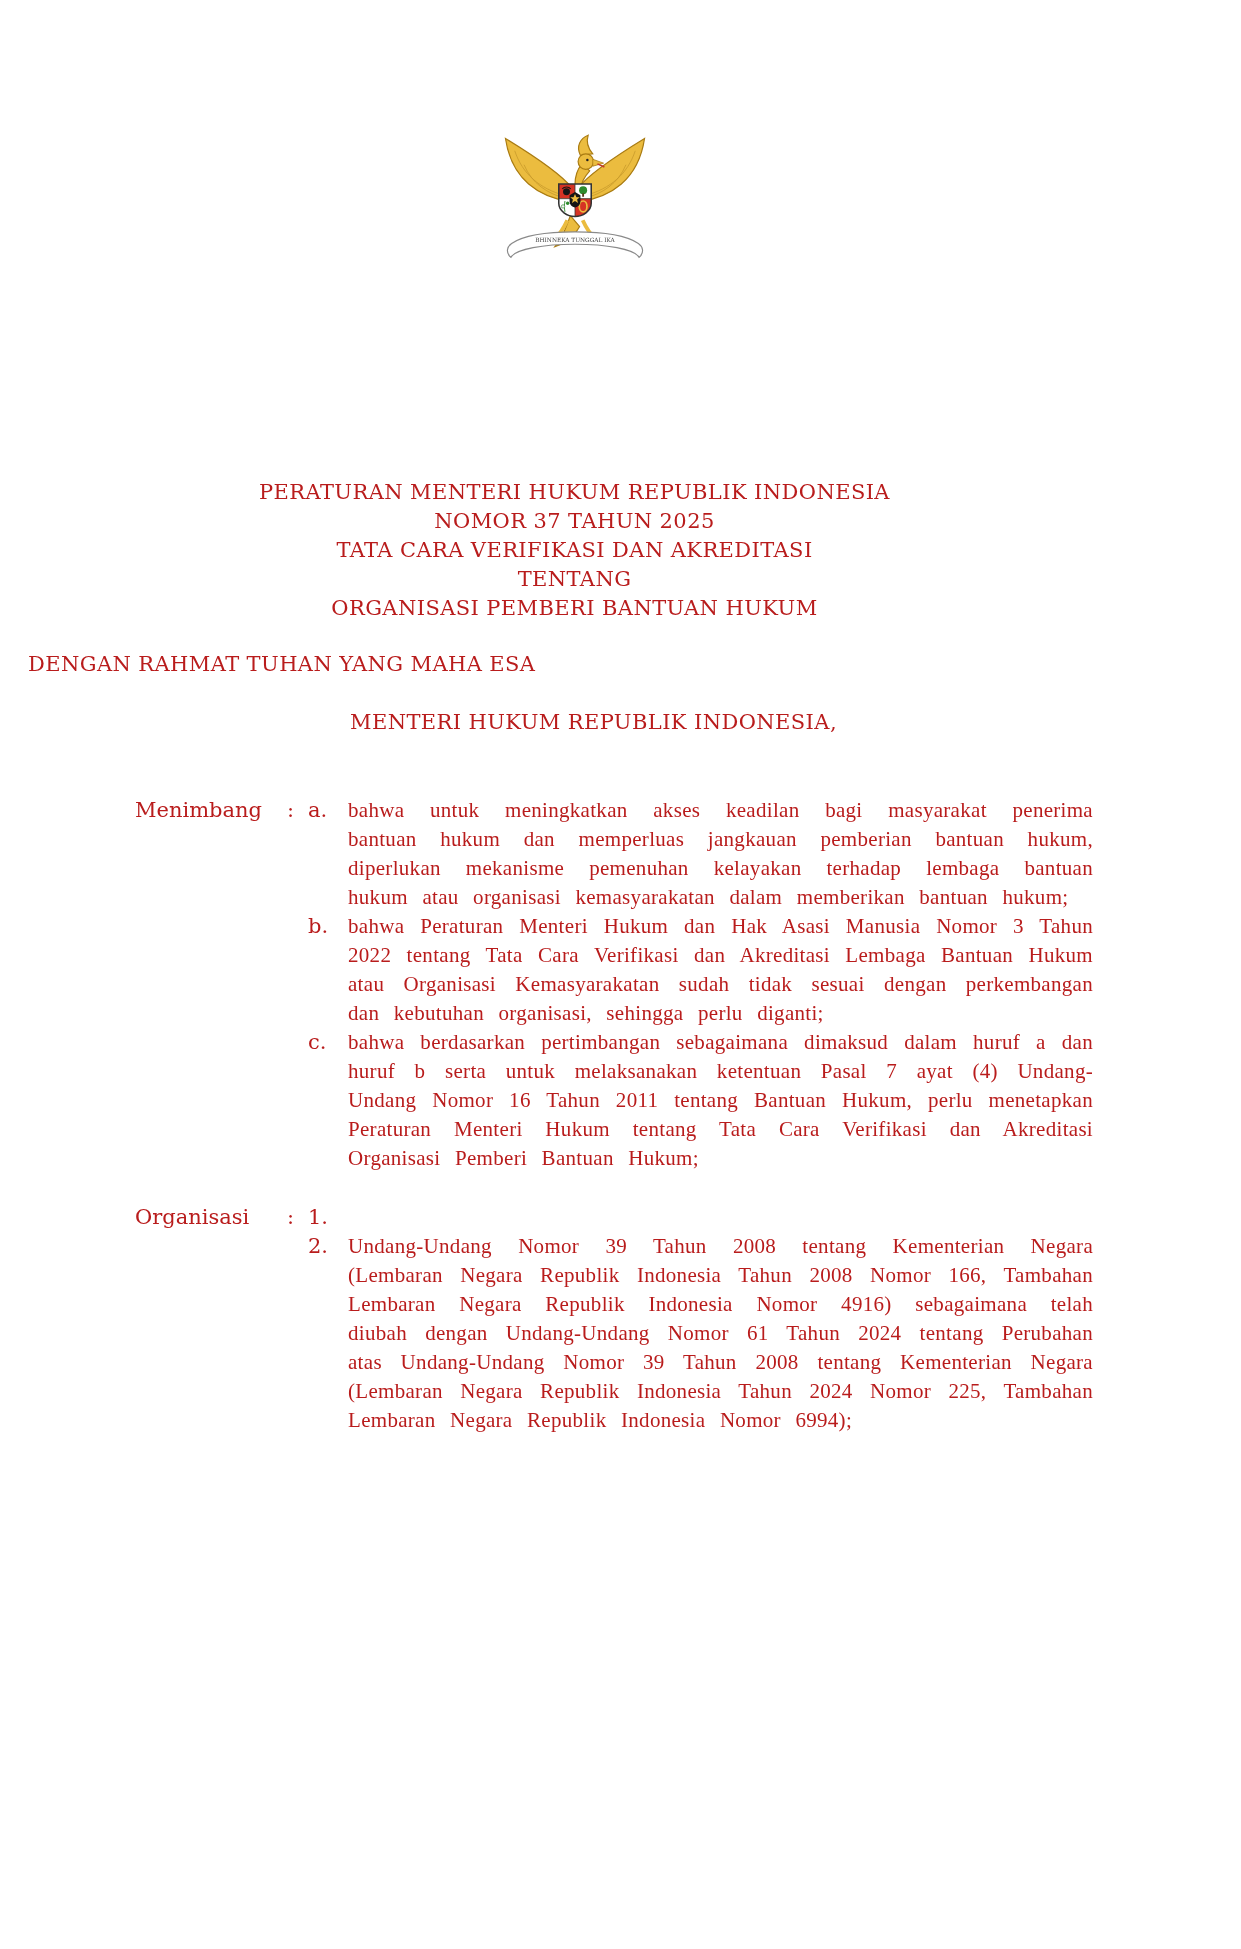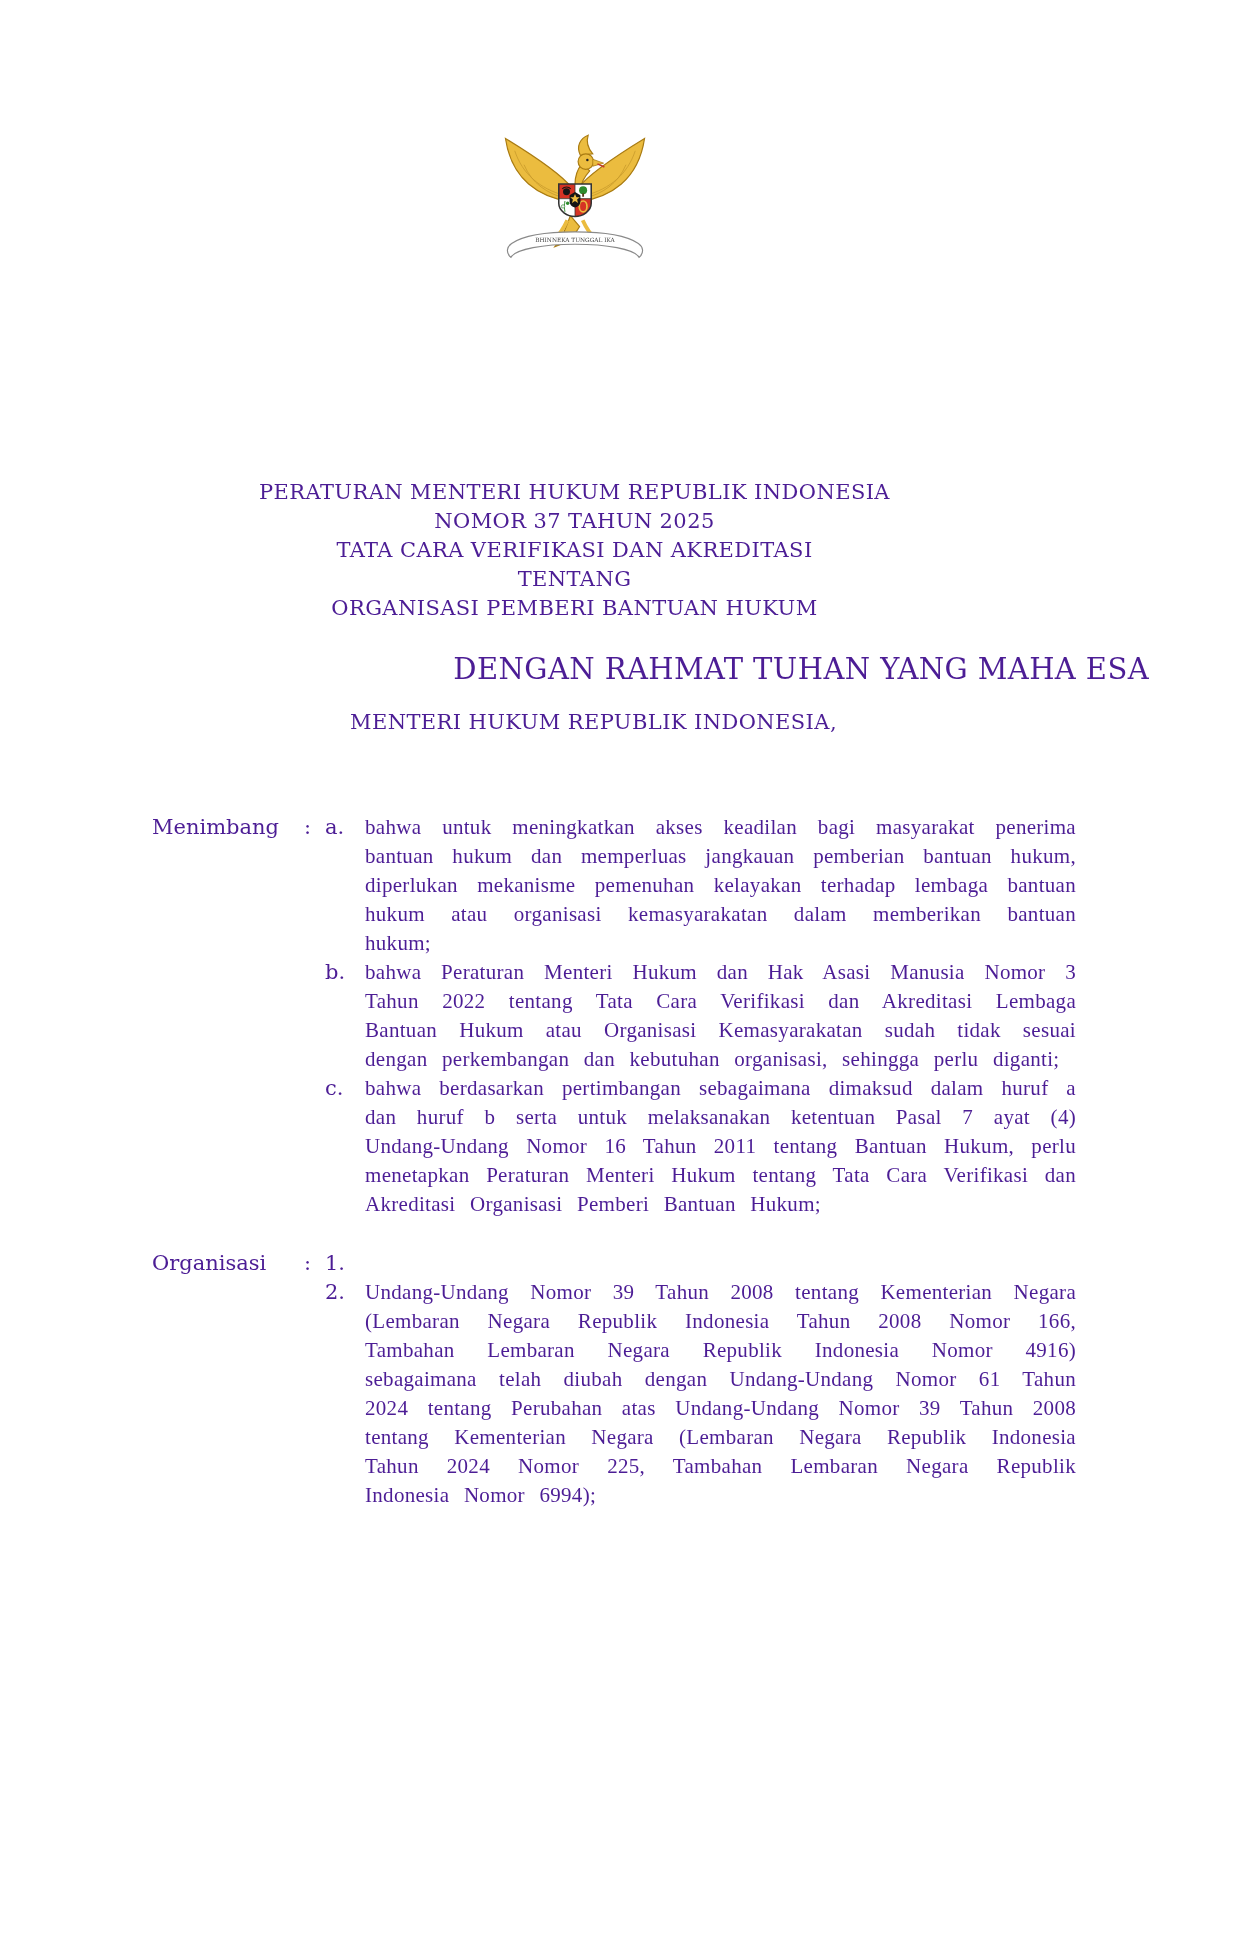--- a/index.html
+++ b/index.html
@@ -2,60 +2,61 @@
 <html><head>
 <meta charset="utf-8">
 <style>
   html, body { margin: 0; padding: 0; background: #ffffff; }
   .page {
     position: relative;
     width: 1149px;
     height: 1949px;
     background: #ffffff;
     font-family: "DejaVu Serif", "Liberation Serif", serif;
-    color: #4c1d95;
+    color: #b91c1c;
     overflow: hidden;
   }
   .emblem-wrap {
     position: absolute;
     top: 114px; left: 0; right: 0;
     display: flex; justify-content: center;
   }
   .title-block {
     position: absolute;
     top: 478px; left: 0; width: 100%;
     text-align: center;
     font-size: 21px;
     line-height: 29px;
     letter-spacing: 0.4px;
   }
   .invocation {
     position: absolute;
     top: 652px; left: 0; width: 100%;
-    text-align: right;
-    font-size: 29px;
+    text-align: left;
+    font-size: 21px;
     letter-spacing: 0.4px;
+    padding-left: 28px;
   }
   .authority {
     position: absolute;
     top: 710px; left: 0; width: 100%;
     text-align: center;
     font-size: 21px;
     letter-spacing: 0.4px;
     padding-left: 19px;
   }
   .doc-body {
     position: absolute;
     top: 796px;
     left: 135px;
     width: 958px;
     font-size: 21px;
     line-height: 29px;
   }
-  .section { margin: 17px; }
+  .section { margin: 0; }
   .section + .section { margin-top: 30px; }
   .row {
     display: grid;
     grid-template-columns: 152px 21px 40px 1fr;
     align-items: start;
   }
   .cell-label   { white-space: nowrap; }
   .cell-colon   { }
   .cell-marker  { }
   .cell-text {

